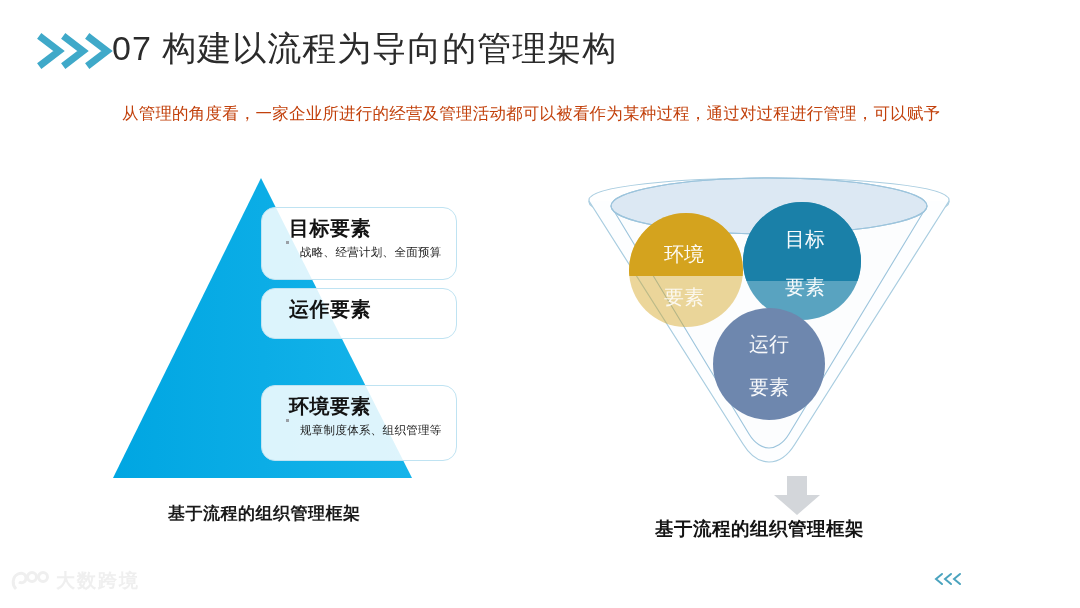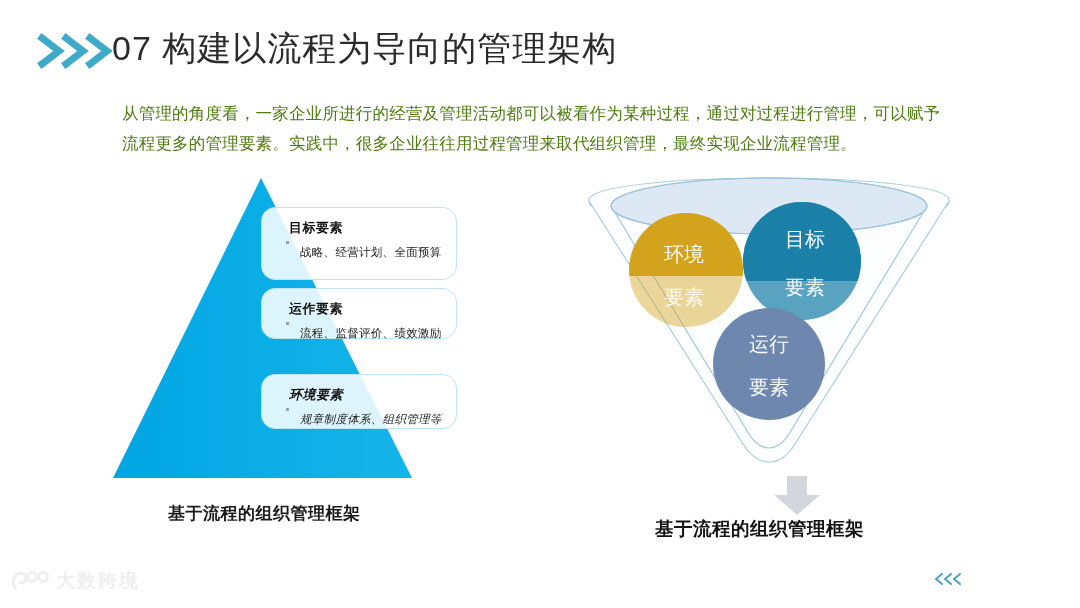--- a/index.html
+++ b/index.html
@@ -38,21 +38,21 @@
   }
 
   
   .body-copy {
     position: absolute;
     left: 122px;
     top: 98px;
     width: 852px;
     font-size: 16.5px;
     line-height: 30px;
-    color: #4d7c0f;
+    color: #c2410c;
     letter-spacing: 0.2px;
   }
   .body-copy div { white-space: nowrap; }
 
   
   .pyramid-wrap {
     position: absolute;
     left: 100px;
     top: 170px;
     width: 380px;
@@ -68,23 +68,23 @@
     left: 161px;
     width: 196px;
     border: 1px solid #bfe3f2;
     border-radius: 14px;
     background: rgba(255,255,255,0.86);
     box-sizing: border-box;
     padding: 7px 0 0 0;
   }
   .layer-box.b1 { top: 37px;  height: 73px; }
   .layer-box.b2 { top: 118px; height: 51px; }
-  .layer-box.b3 { top: 204px; height: 55px; font-style: italic; }
+  .layer-box.b3 { top: 215px; height: 76px; }
   .layer-title {
-    font-size: 13px;
+    font-size: 20px;
     font-weight: bold;
     color: #131313;
     margin-left: 27px;
     line-height: 26px;
     letter-spacing: 0.5px;
   }
   .layer-detail {
     font-size: 11.5px;
     color: #1a1a1a;
     margin-left: 24px;
@@ -177,21 +177,20 @@
         <polyline points="30,8 47,21 30,34"></polyline>
         <polyline points="54,8 71,21 54,34"></polyline>
       </g>
     </svg>
   </div>
 
   <div class="title">07 构建以流程为导向的管理架构</div>
 
   <div class="body-copy">
     <div>从管理的角度看，一家企业所进行的经营及管理活动都可以被看作为某种过程，通过对过程进行管理，可以赋予</div>
-    <div>流程更多的管理要素。实践中，很多企业往往用过程管理来取代组织管理，最终实现企业流程管理。</div>
   </div>
 
   <div class="pyramid-wrap">
     <svg class="pyramid-svg" width="380" height="320" viewBox="0 0 380 320">
       <defs>
         <linearGradient id="pyrGrad" x1="0" y1="0" x2="1" y2="0">
           <stop offset="0%" stop-color="#00A6E2"></stop>
           <stop offset="100%" stop-color="#16B4EA"></stop>
         </linearGradient>
       </defs>
@@ -201,24 +200,20 @@
     <div class="layer-box b1">
       <div class="layer-title">目标要素</div>
       <div class="layer-detail">
         <span class="bullet-sq"></span>
         <span>战略、经营计划、全面预算</span>
       </div>
     </div>
 
     <div class="layer-box b2">
       <div class="layer-title">运作要素</div>
-      <div class="layer-detail">
-        <span class="bullet-sq"></span>
-        <span>流程、监督评价、绩效激励</span>
-      </div>
     </div>
 
     <div class="layer-box b3">
       <div class="layer-title">环境要素</div>
       <div class="layer-detail">
         <span class="bullet-sq"></span>
         <span>规章制度体系、组织管理等</span>
       </div>
     </div>
   </div>

